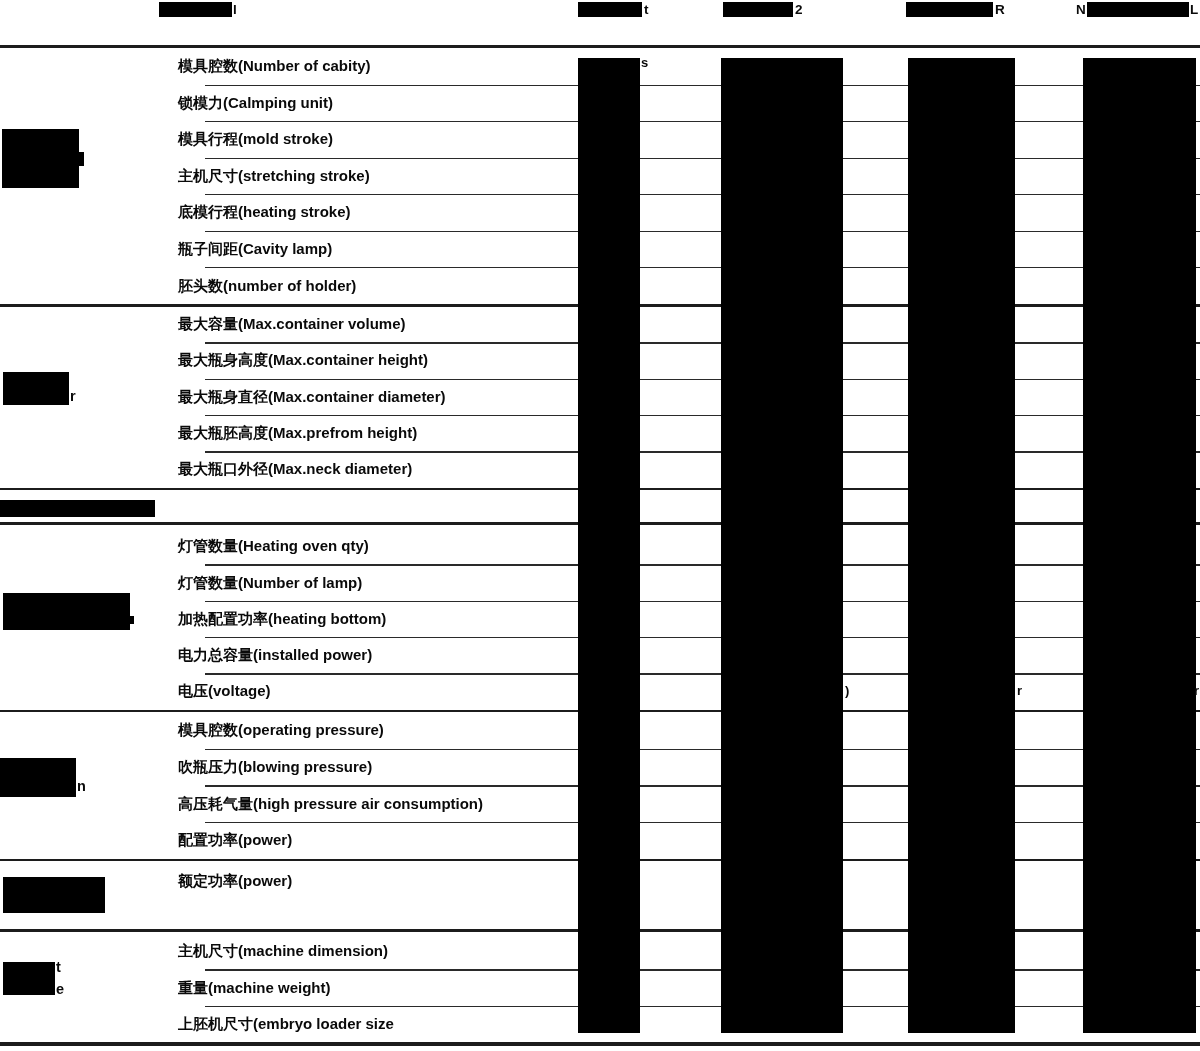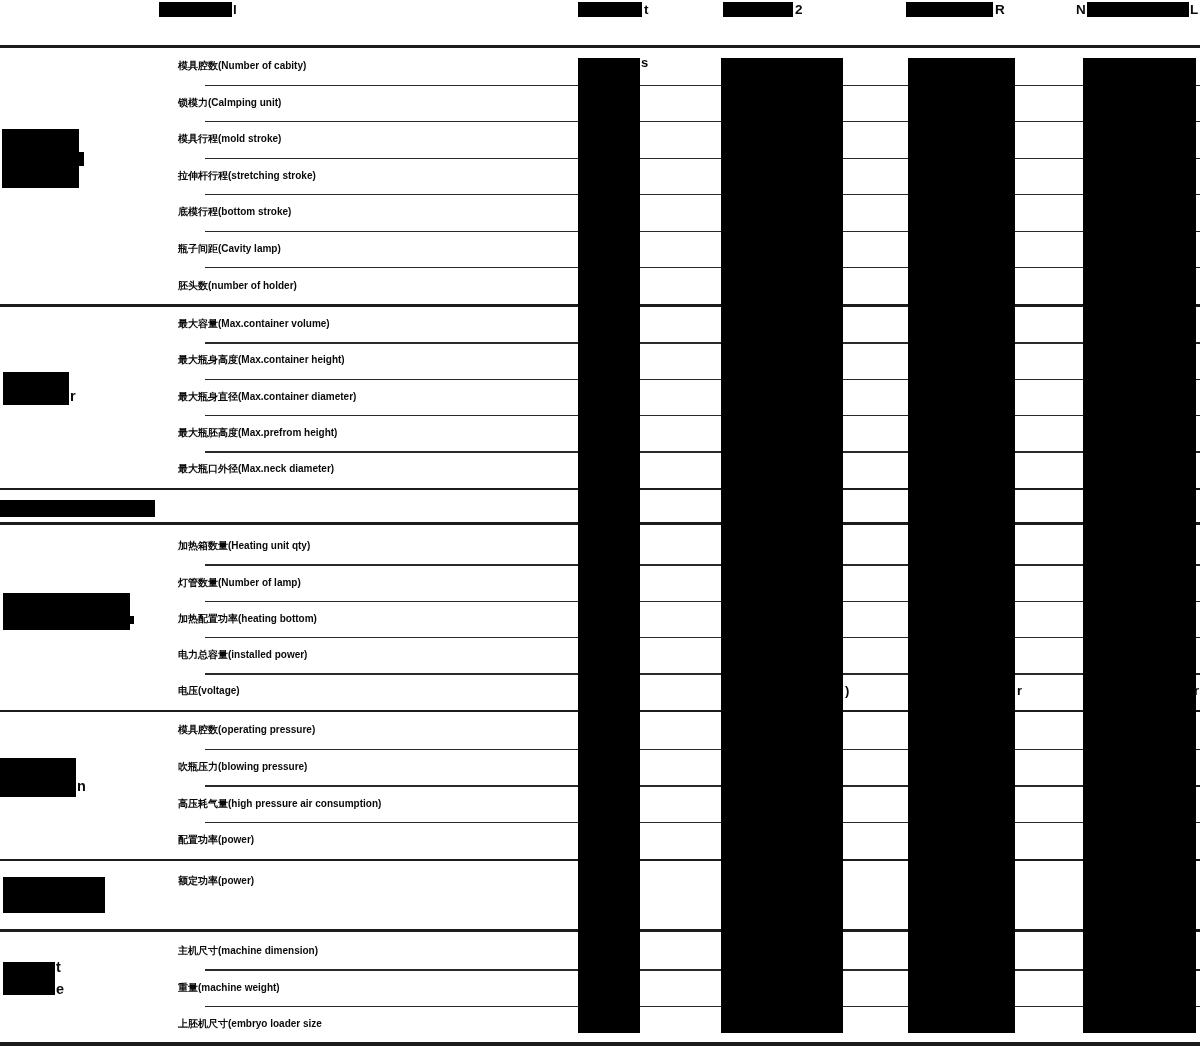--- a/index.html
+++ b/index.html
@@ -6,21 +6,21 @@
   .sheet{
     position:relative;width:1200px;height:1051px;background:#ffffff;overflow:hidden;
     font-family:"Liberation Sans","DejaVu Sans",sans-serif;color:#000;
   }
   .redact{position:absolute;background:#000;}
   .strip{position:absolute;background:#000;}
   .thick{position:absolute;left:0;width:1200px;background:#1c1c1c;}
   .thin{position:absolute;background:#2a2a2a;height:1.4px;}
   .row-label{
     position:absolute;left:178px;height:22px;line-height:22px;
-    font-size:10px;font-weight:bold;white-space:nowrap;color:#0a0a0a;
+    font-size:15px;font-weight:bold;white-space:nowrap;color:#0a0a0a;
   }
   .hfrag{position:absolute;font-size:13.5px;font-weight:bold;height:15px;line-height:15px;color:#0a0a0a;}
   .vfrag{position:absolute;font-size:13px;font-weight:bold;height:14px;line-height:14px;color:#0a0a0a;}
   .cfrag{position:absolute;font-size:14.5px;font-weight:bold;height:16px;line-height:16px;color:#0a0a0a;}
   .rectfrag{position:absolute;background:#000;}
 </style>
 </head>
 <body>
 
 <div class="sheet">
@@ -50,38 +50,38 @@
       <div class="thick" style="top:522px;height:2.5px"></div>
       <div class="thick" style="top:709.5px;height:2.5px"></div>
       <div class="thick" style="top:858.5px;height:2.5px"></div>
       <div class="thick" style="top:928.5px;height:3px"></div>
       <div class="thick" style="top:1042px;height:3.5px"></div>
       <div class="row-label" style="top:55.3px">模具腔数(Number of cabity)</div>
       <div class="row-label" style="top:91.8px">锁模力(Calmping unit)</div>
       <div class="thin" style="left:205px;width:995px;top:84.5px"></div>
       <div class="row-label" style="top:128.3px">模具行程(mold stroke)</div>
       <div class="thin" style="left:205px;width:995px;top:121.0px"></div>
-      <div class="row-label" style="top:164.8px">拉伸杆行程(stretching stroke)</div>
+      <div class="row-label" style="top:164.8px">主机尺寸(stretching stroke)</div>
       <div class="thin" style="left:205px;width:995px;top:157.5px"></div>
-      <div class="row-label" style="top:201.3px">底模行程(bottom stroke)</div>
+      <div class="row-label" style="top:201.3px">底模行程(heating stroke)</div>
       <div class="thin" style="left:205px;width:995px;top:194.0px"></div>
       <div class="row-label" style="top:237.8px">瓶子间距(Cavity lamp)</div>
       <div class="thin" style="left:205px;width:995px;top:230.5px"></div>
       <div class="row-label" style="top:275px">胚头数(number of holder)</div>
       <div class="thin" style="left:205px;width:995px;top:267.0px"></div>
       <div class="row-label" style="top:313.1px">最大容量(Max.container volume)</div>
       <div class="row-label" style="top:349.4px">最大瓶身高度(Max.container height)</div>
       <div class="thin" style="left:205px;width:995px;top:342.3px"></div>
       <div class="row-label" style="top:385.8px">最大瓶身直径(Max.container diameter)</div>
       <div class="thin" style="left:205px;width:995px;top:378.6px"></div>
       <div class="row-label" style="top:422.0px">最大瓶胚高度(Max.prefrom height)</div>
       <div class="thin" style="left:205px;width:995px;top:414.9px"></div>
       <div class="row-label" style="top:458.4px">最大瓶口外径(Max.neck diameter)</div>
       <div class="thin" style="left:205px;width:995px;top:451.2px"></div>
-      <div class="row-label" style="top:535.1px">加热箱数量(Heating unit qty)</div>
+      <div class="row-label" style="top:535.1px">灯管数量(Heating oven qty)</div>
       <div class="row-label" style="top:571.5px">灯管数量(Number of lamp)</div>
       <div class="thin" style="left:205px;width:995px;top:564.3px"></div>
       <div class="row-label" style="top:607.8px">加热配置功率(heating bottom)</div>
       <div class="thin" style="left:205px;width:995px;top:600.6px"></div>
       <div class="row-label" style="top:644.0px">电力总容量(installed power)</div>
       <div class="thin" style="left:205px;width:995px;top:636.9px"></div>
       <div class="row-label" style="top:680.4px">电压(voltage)</div>
       <div class="thin" style="left:205px;width:995px;top:673.2px"></div>
       <div class="row-label" style="top:719.3px">模具腔数(operating pressure)</div>
       <div class="row-label" style="top:755.9px">吹瓶压力(blowing pressure)</div>

